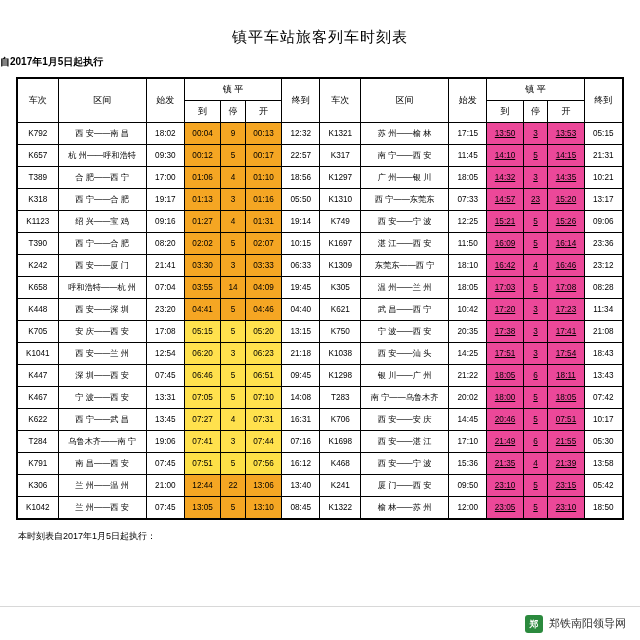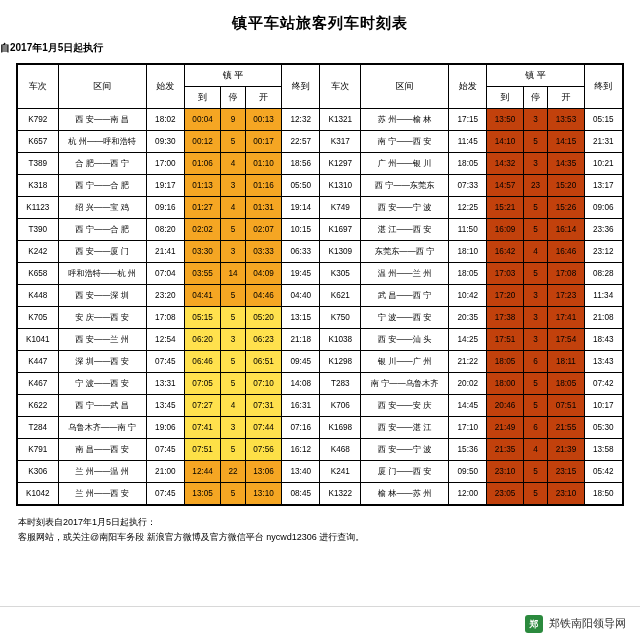--- a/index.html
+++ b/index.html
@@ -9,23 +9,23 @@
     background: #ffffff;
     font-family: "Liberation Sans", "DejaVu Sans", sans-serif;
     color: #000;
     overflow: hidden;
   }
   .page { position: relative; width: 640px; height: 640px; padding: 0; }
 
   .title {
     text-align: center;
     font-size: 15px;
-    font-weight: bold;
+    font-weight: normal;
     letter-spacing: 1px;
-    padding-top: 14px;
+    padding-top: 28px;
     color: #000;
   }
   .effective {
     text-align: left;
     font-size: 10px;
     font-weight: bold;
     padding-right: 26px;
     padding-top: 8px;
     color: #000;
   }
@@ -61,21 +61,21 @@
   col.c-arr   { width: 32px; }
   col.c-stop  { width: 22px; }
   col.c-dep   { width: 32px; }
   col.c-end   { width: 34px; }
 
   .range { text-align: center; letter-spacing: 0px; }
 
   
   .f-orange { background: #f5a623; margin-top: 40px; }
   .f-yellow { background: #ffe14d; }
-  .f-green  { background: #c2410c; }
+  .f-green  { background: #ec4899; text-decoration: underline; }
   .f-lgreen { background: #fde047; }
 
   .notes {
     margin: 9px 18px 0 18px;
     font-size: 9px;
     line-height: 15px;
     color: #000;
   }
   .notes .n-title { font-weight: normal; }
 
@@ -435,21 +435,20 @@
             <td class="f-green">5</td>
             <td class="f-green">23:10</td>
             <td>18:50</td>
           </tr>
         </tbody>
     </table>
   </div>
 
   <div class="notes">
     <div class="n-title">本时刻表自2017年1月5日起执行：</div>
-    <div>客服网站，或关注@南阳车务段 新浪官方微博及官方微信平台 nycwd12306 进行查询。</div>
   </div>
 
   <div class="footer">
     <div class="wx">
       <span class="wx-logo">郑</span>
       <span>郑铁南阳领导网</span>
     </div>
   </div>
 
 </div>

